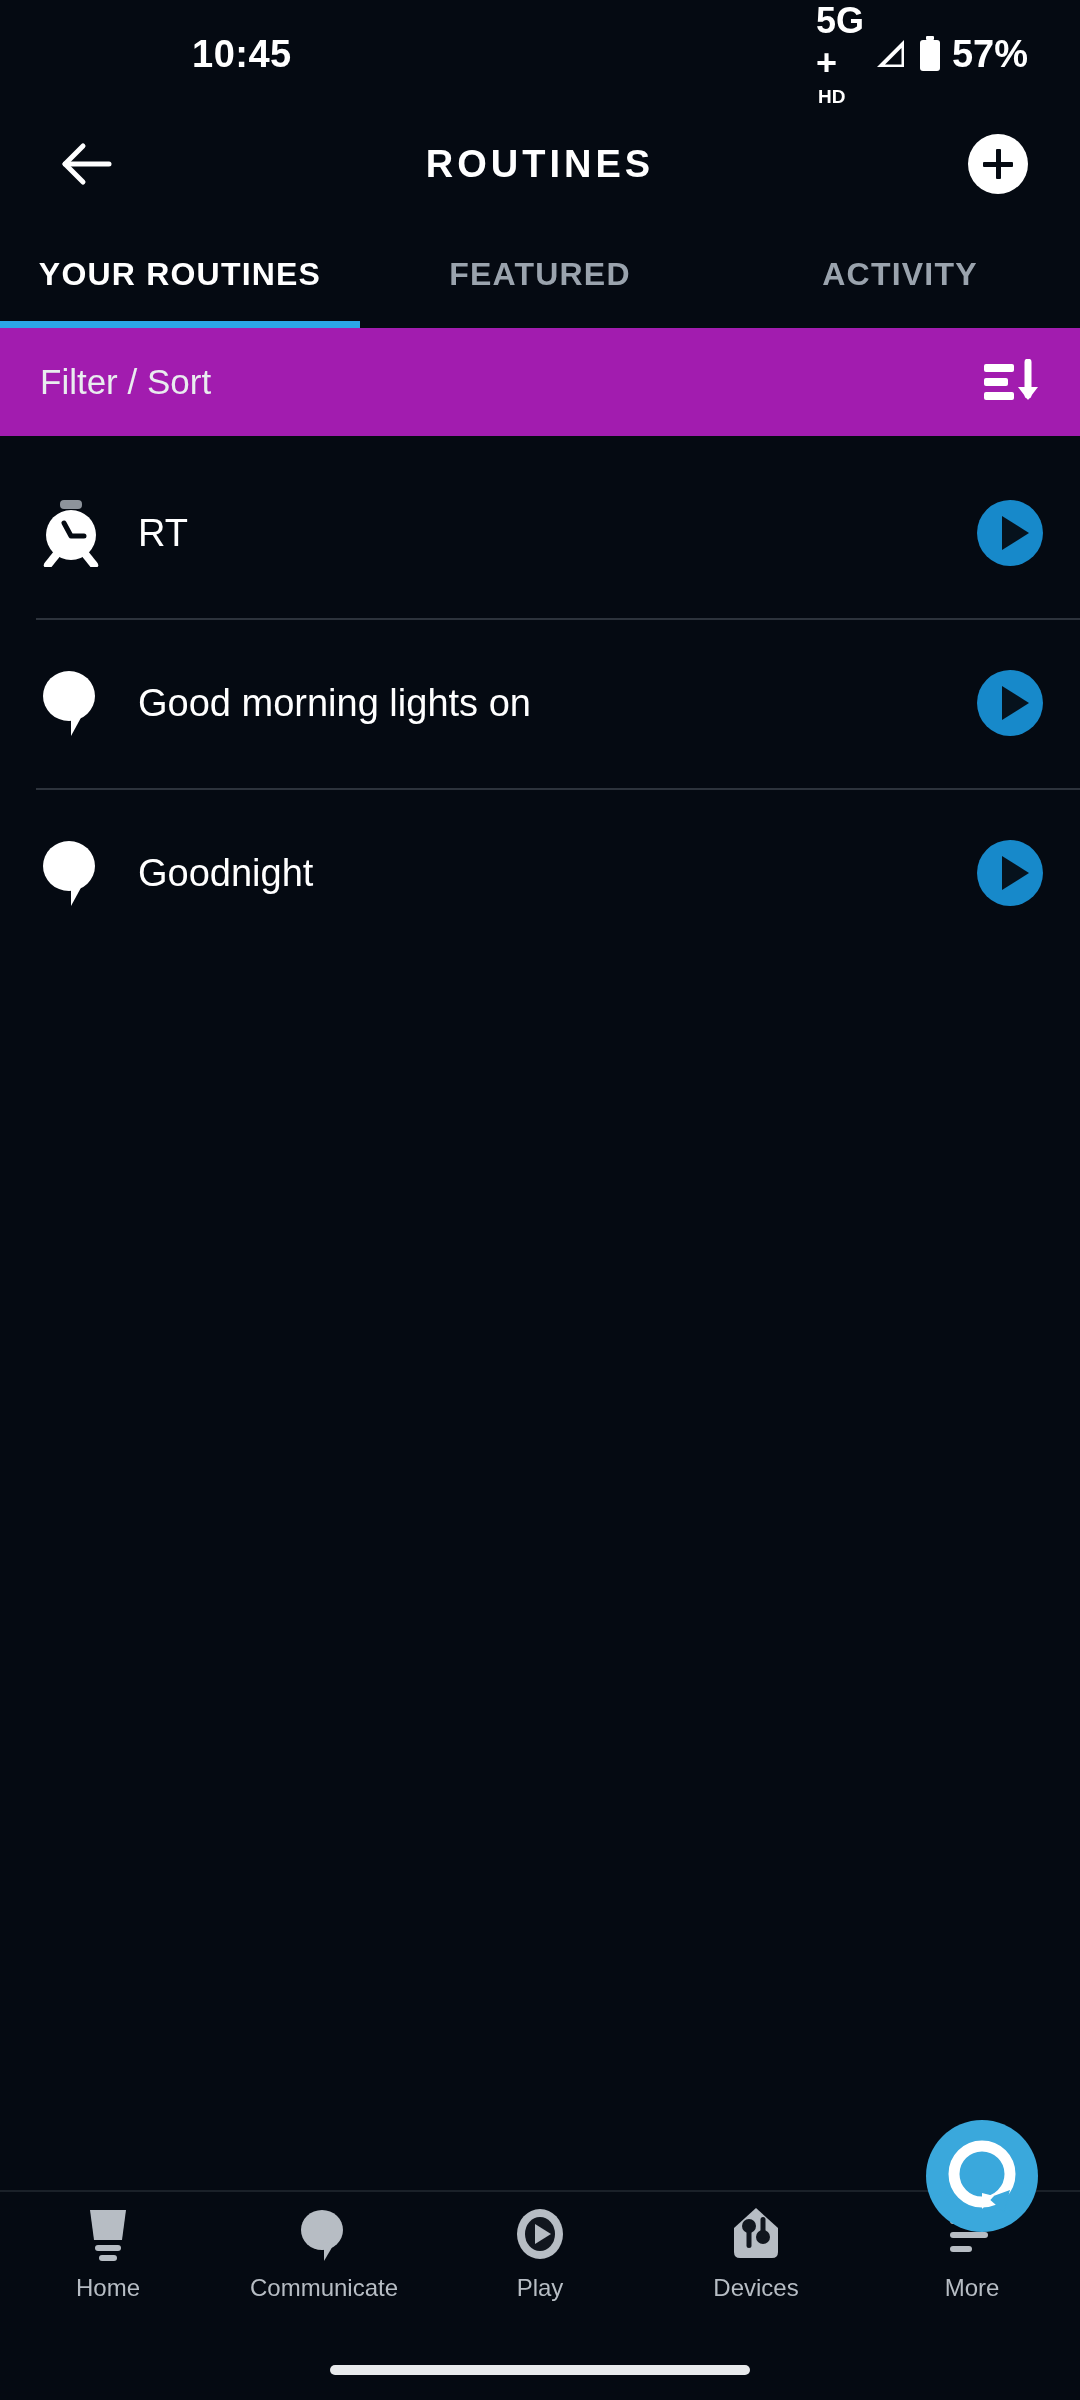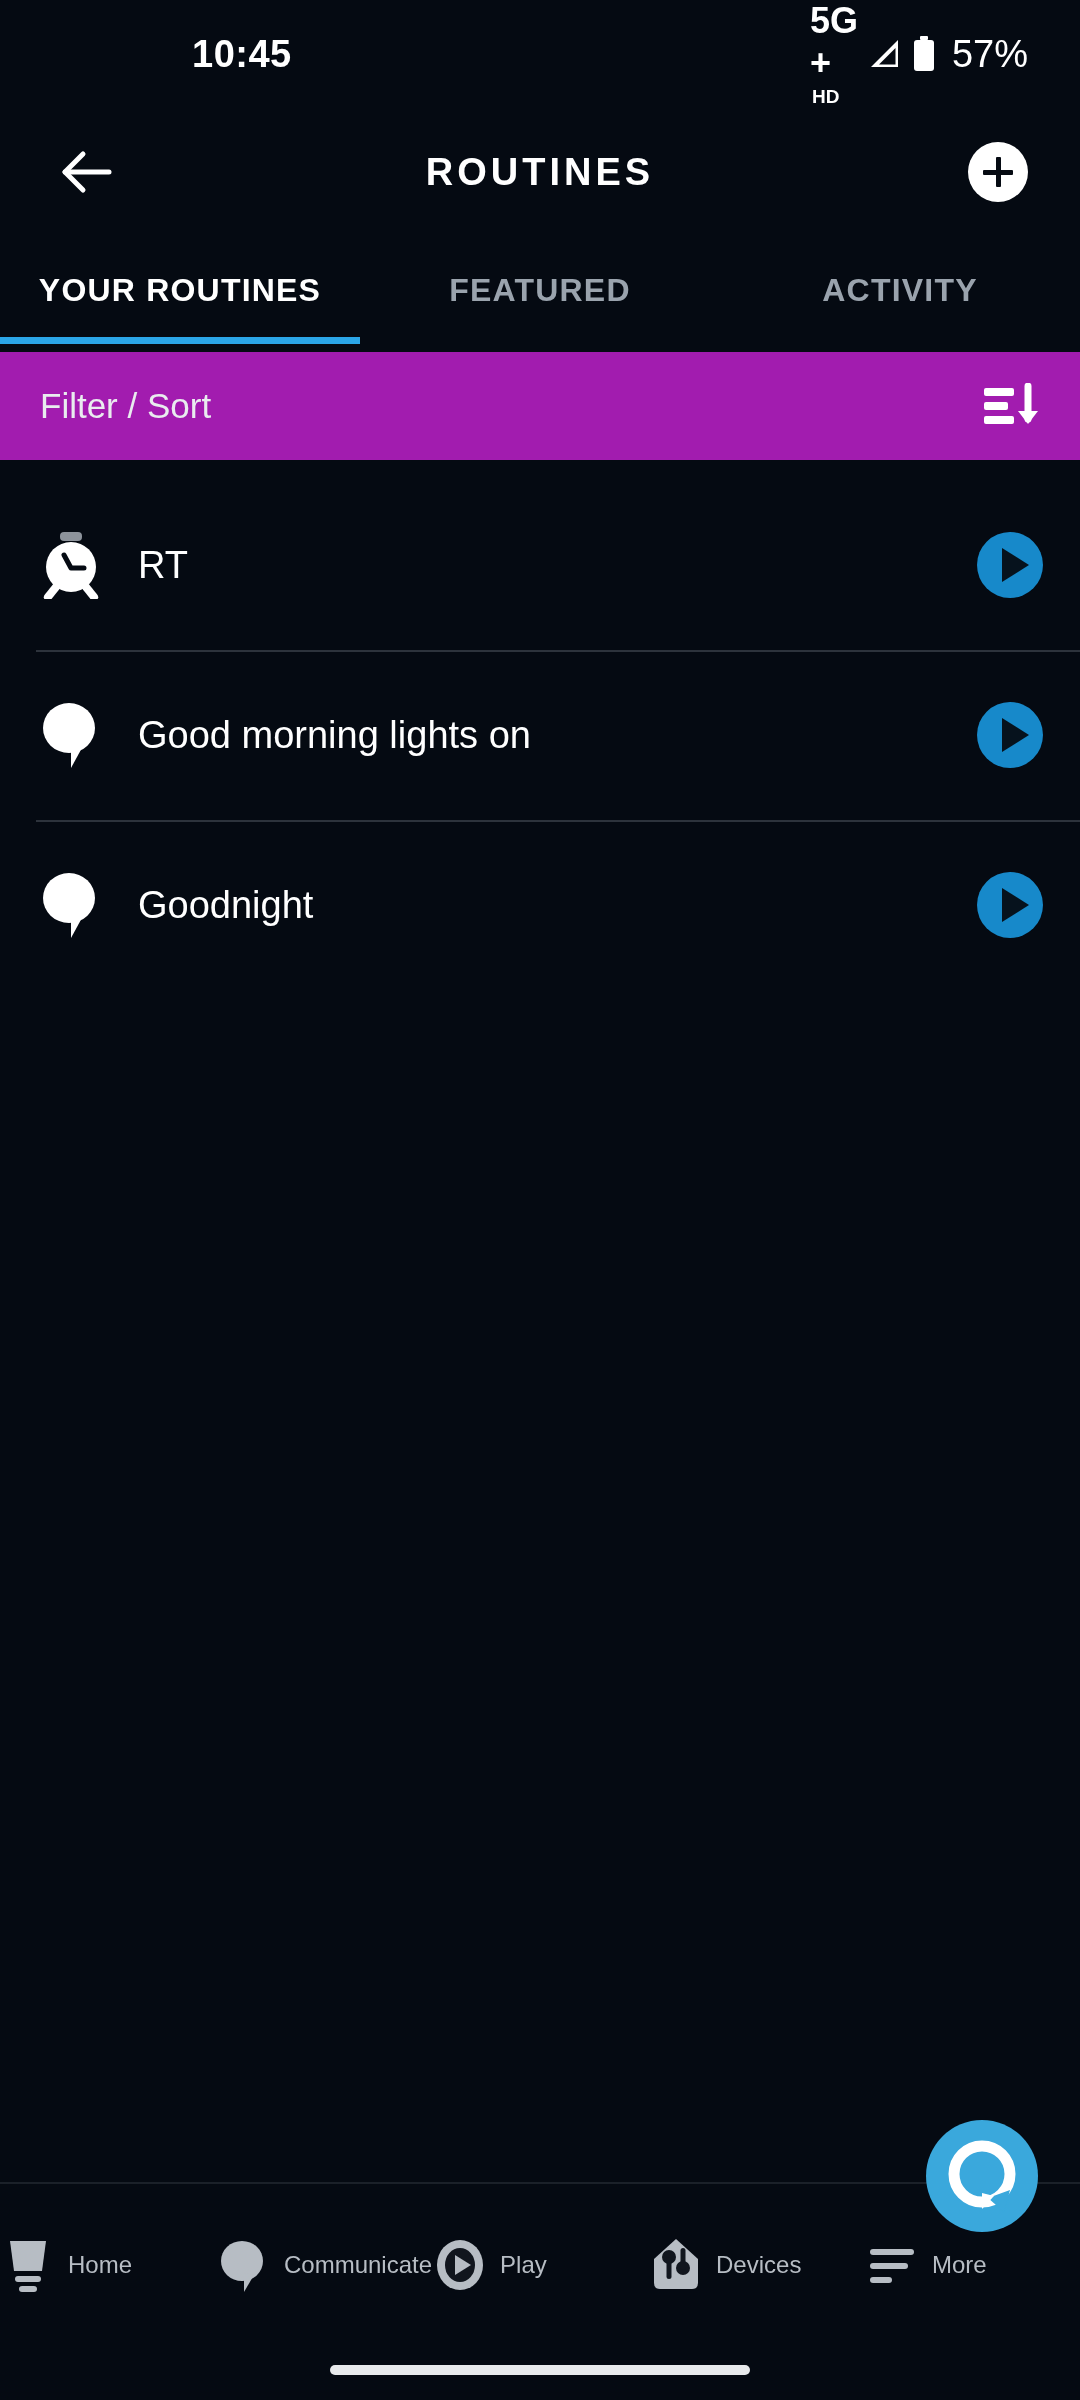--- a/index.html
+++ b/index.html
@@ -6,21 +6,21 @@
   html, body {
     width:1080px; height:2400px;
     background:#050a12;
     font-family:"Liberation Sans", sans-serif;
     overflow:hidden;
   }
   .screen {
     position:relative;
     width:1080px; height:2400px;
     background:#050a12;
-    display:flex; flex-direction:column;gap:8px;
+    display:flex; flex-direction:column;
   }
 
   
   .status-bar {
     height:108px;
     display:flex; align-items:center;
     padding:0 52px;
     flex:0 0 auto;
   }
   .status-time {
@@ -33,21 +33,21 @@
   }
   .net-label {
     color:#fff; font-size:36px; font-weight:bold;
     display:flex; align-items:flex-start;flex-direction:column;
   }
   .net-label .hd {
     font-size:19px; font-weight:bold; margin-left:2px; margin-top:2px;
   }
   .sig { width:34px; height:30px; }
   .batt { width:24px; height:36px; }
-  .batt-pct { color:#fff; font-size:38px; font-weight:normal; margin-left:6px; }
+  .batt-pct { color:#fff; font-size:38px; font-weight:bold; }
 
   
   .app-header {
     height:112px;
     display:flex; align-items:center;
     padding:0 52px;
     flex:0 0 auto;
     position:relative;
   }
   .back-btn {
@@ -149,21 +149,21 @@
   
   .bottom-nav {
     height:150px;
     border-top:2px solid #1b2129;
     display:flex;
     flex:0 0 auto;
     padding-top:14px;
   }
   .nav-item {
     flex:1;
-    display:flex; flex-direction:row;
+    display:flex; flex-direction:column;
     align-items:center; justify-content:flex-start;
     gap:12px;
     cursor:pointer;
   }
   .nav-icon { width:56px; height:56px; display:flex; align-items:center; justify-content:center; }
   .nav-label { color:#b7bdc4; font-size:24px; }
 
   
   .gesture-bar-area {
     height:60px; flex:0 0 auto;

